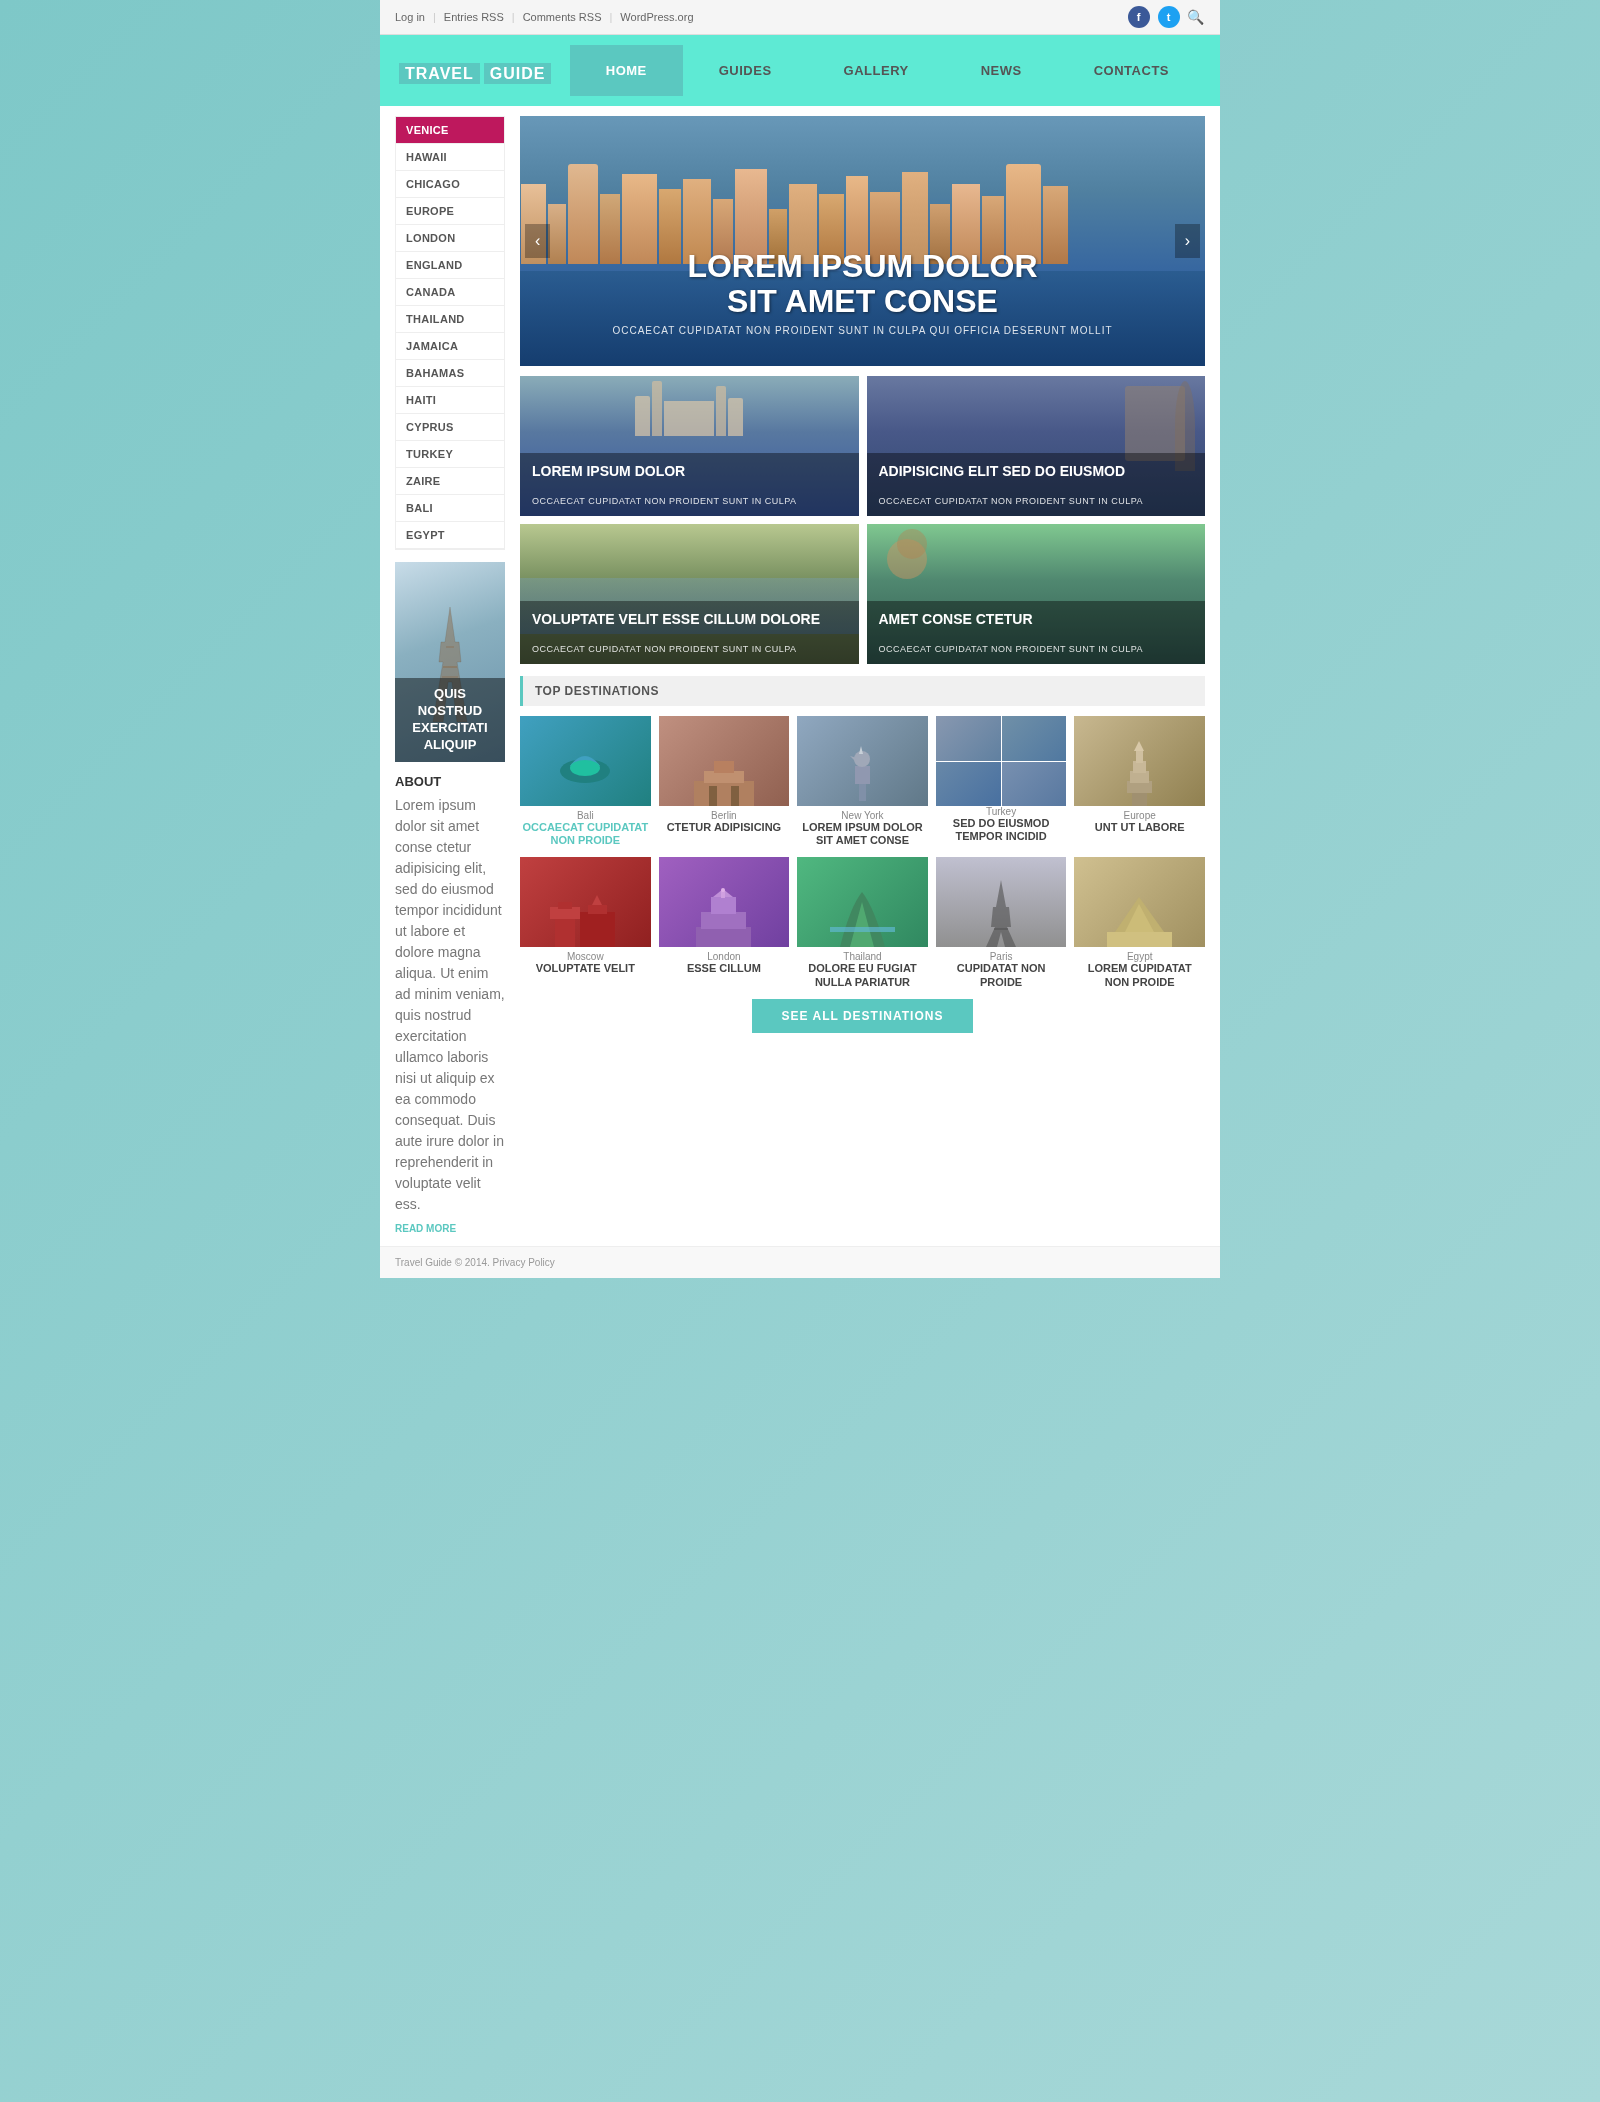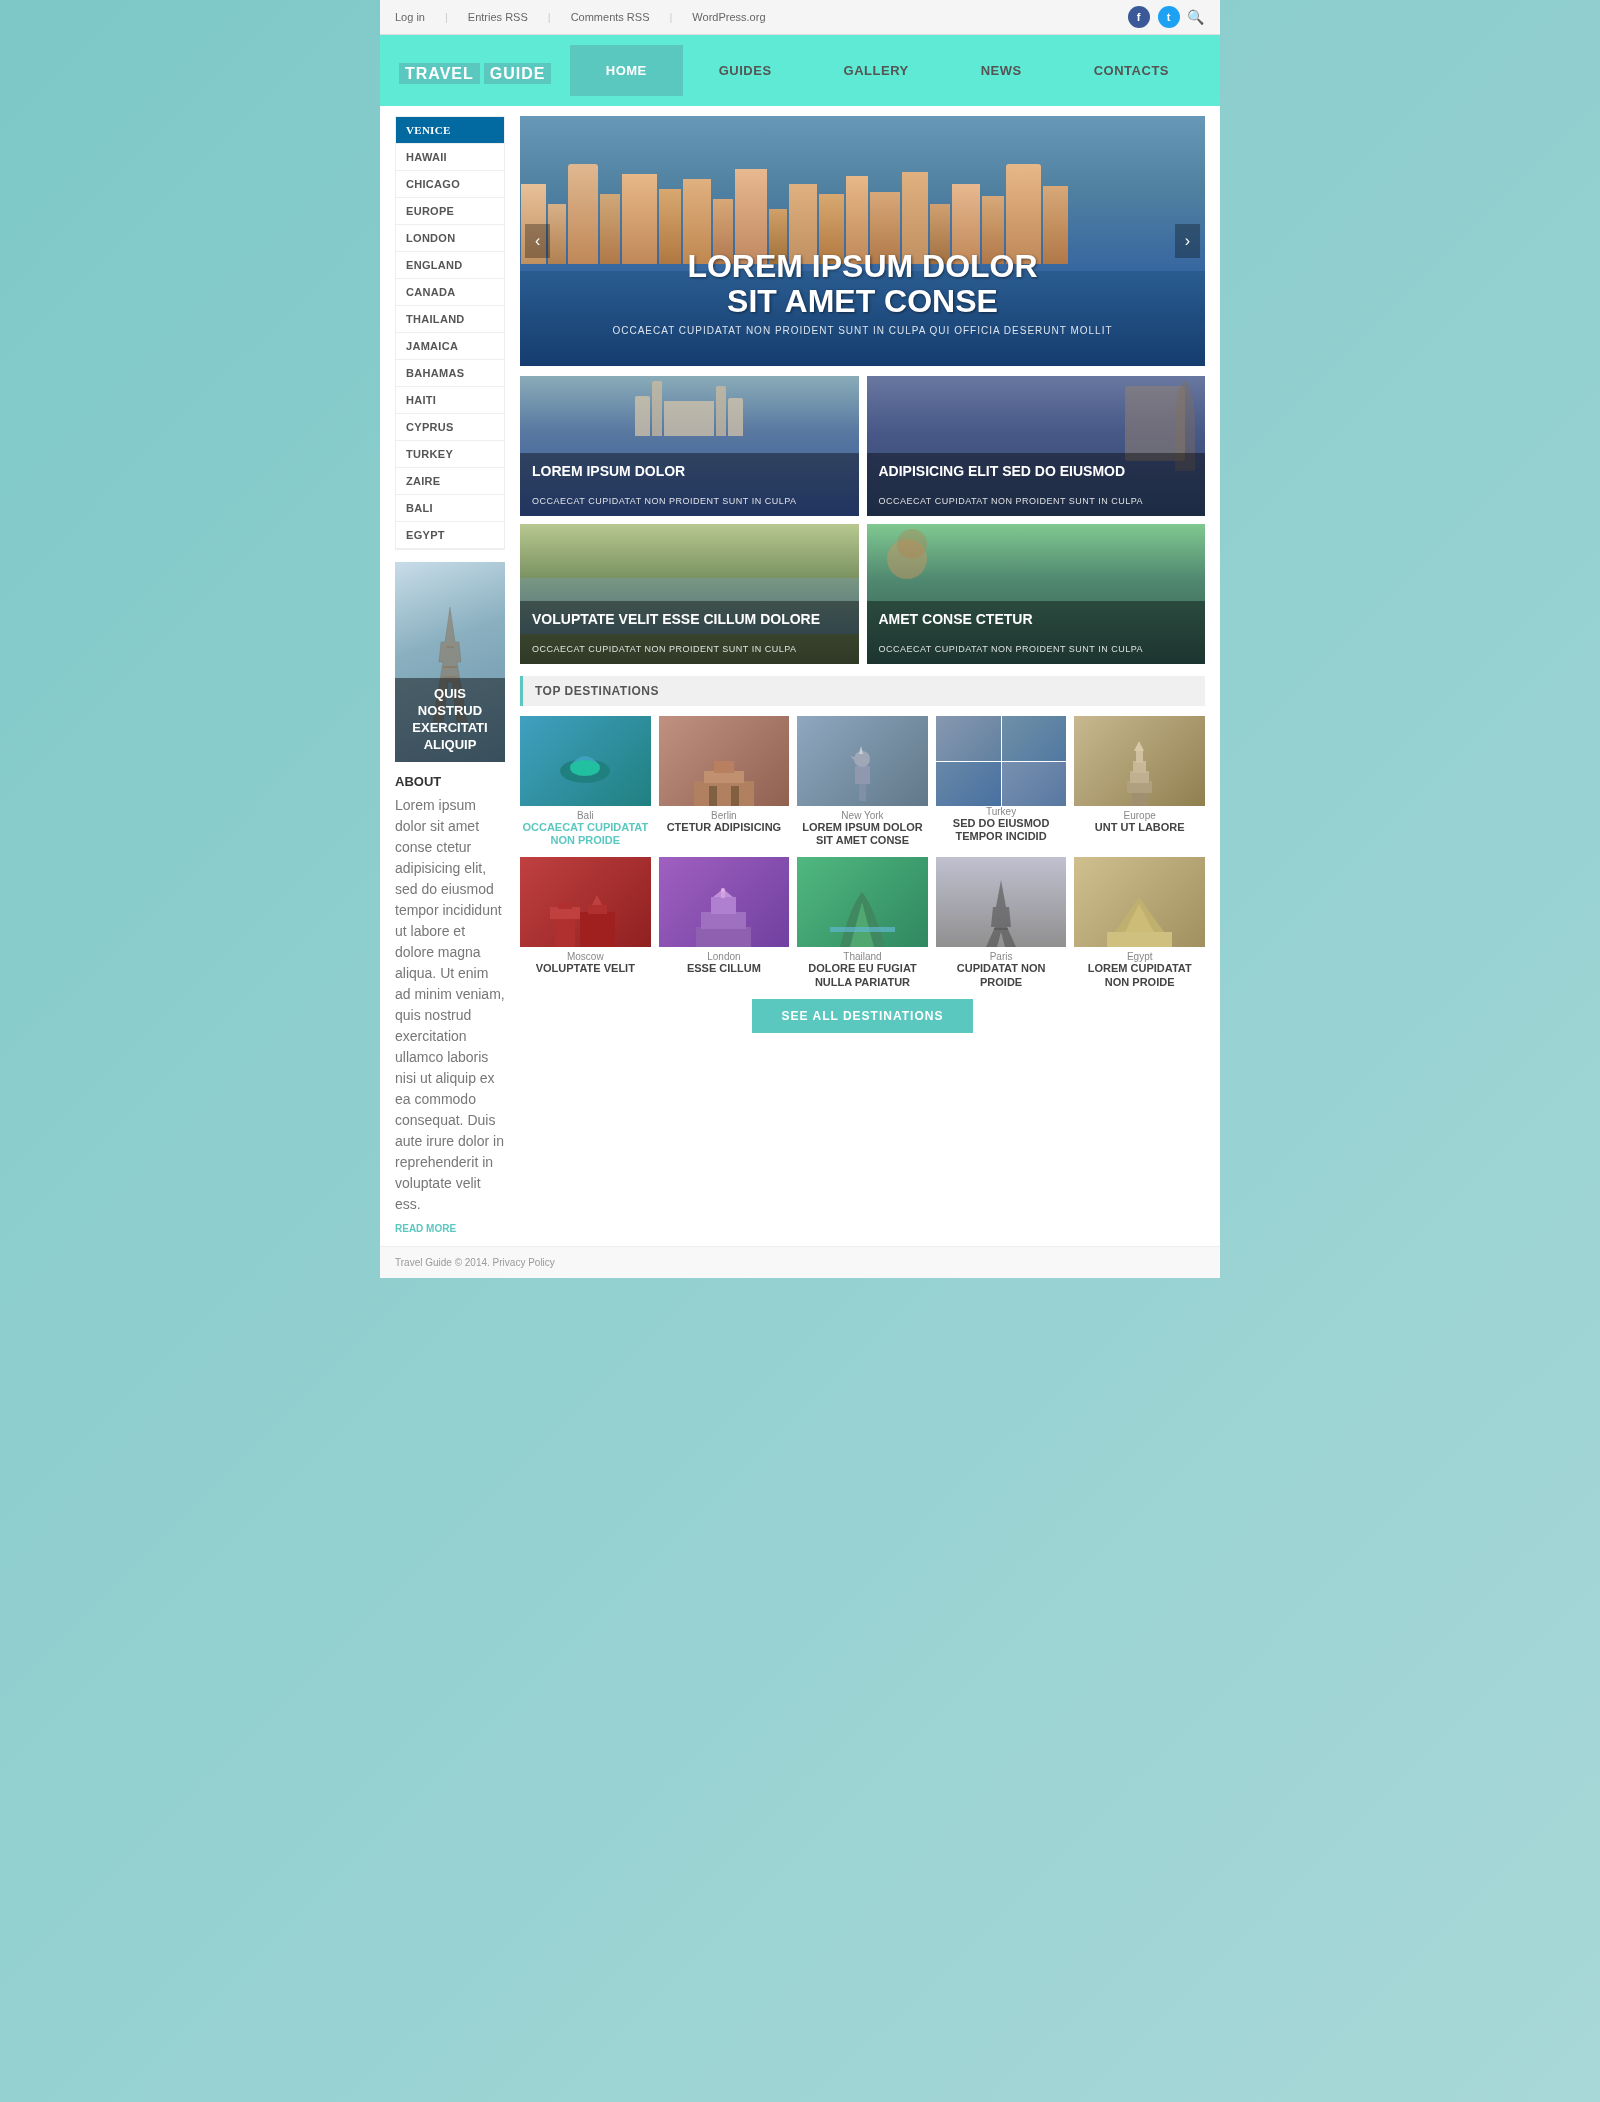--- a/index.html
+++ b/index.html
@@ -2,21 +2,21 @@
 <html><head>
   <meta charset="utf-8">
   <style>
     * { margin: 0; padding: 0; box-sizing: border-box; }
     body { background: linear-gradient(135deg, #7ec8c8 0%, #a8d8d8 100%); font-family: Arial, sans-serif; min-height: 2102px; }
     
     .wrapper { max-width: 840px; margin: 0 auto; background: #fff; }
     
     
     .topbar { background: #f5f5f5; padding: 6px 15px; display: flex; align-items: center; justify-content: space-between; font-size: 11px; color: #666; border-bottom: 1px solid #ddd; }
-    .topbar-left { display: flex; gap: 20px; align-items: flex-start; }
+    .topbar-left { display: flex; gap: 8px; align-items: flex-start; }
     .topbar-left a { color: #666; text-decoration: none; }
     .topbar-left span { color: #ccc; }
     .topbar-right { display: flex; align-items: center; gap: 8px; }
     .social-icon { width: 22px; height: 22px; border-radius: 50%; display: inline-flex; align-items: center; justify-content: center; color: #fff; font-size: 11px; font-weight: bold; }
     .social-fb { background: #3b5998; }
     .social-tw { background: #1da1f2; }
     .search-icon-btn { background: none; border: none; cursor: pointer; color: #666; font-size: 14px; }
     
     
     .header { display: flex; align-items: center; padding: 10px 15px; background: #5eead4; }
@@ -28,21 +28,21 @@
     .nav-item { padding: 18px 36px; font-size: 13px; font-weight: bold; color: #555; cursor: pointer; text-transform: uppercase; letter-spacing: 0.5px; }
     .nav-item.active { background: #5bc8c0; color: #fff; }
     
     
     .main-layout { display: flex; padding: 10px 15px; gap: 15px; }
     
     
     .sidebar { width: 110px; flex-shrink: 0; }
     .sidebar-nav { background: #fff; border: 1px solid #eee; }
     .sidebar-item { padding: 7px 10px; font-size: 11px; font-weight: bold; color: #555; cursor: pointer; border-bottom: 1px solid #eee; text-transform: uppercase; letter-spacing: 0.3px; }
-    .sidebar-item.active { background: #0369a1; color: #fff; font-family: Liberation Serif, serif; }
+    .sidebar-item.active { background: #be185d; color: #fff; }
     
     .sidebar-promo { margin-top: 12px; position: relative; height: 200px; background: linear-gradient(to bottom, #b8d4e8, #7aa0b8); overflow: hidden; display: flex; flex-direction: column; justify-content: flex-end; }
     .sidebar-promo-img { width: 100%; height: 100%; background: linear-gradient(160deg, #c8dce8 0%, #8ab0c0 40%, #6890a8 100%); display: flex; align-items: center; justify-content: center; }
     .sidebar-promo-text { position: absolute; bottom: 0; left: 0; right: 0; background: rgba(0,0,0,0.45); padding: 8px; text-align: center; color: #fff; font-size: 13px; font-weight: 900; text-transform: uppercase; line-height: 1.3; }
     
     .sidebar-about { margin-top: 12px; }
     .sidebar-about-title { font-size: 13px; font-weight: bold; color: #333; margin-bottom: 6px; text-transform: uppercase; }
     .sidebar-about-text { font-size: 14px; color: #777; line-height: 1.5; }
     .read-more { display: inline-block; margin-top: 8px; font-size: 10px; color: #5bc8c0; text-transform: uppercase; cursor: pointer; font-weight: bold; }
     

